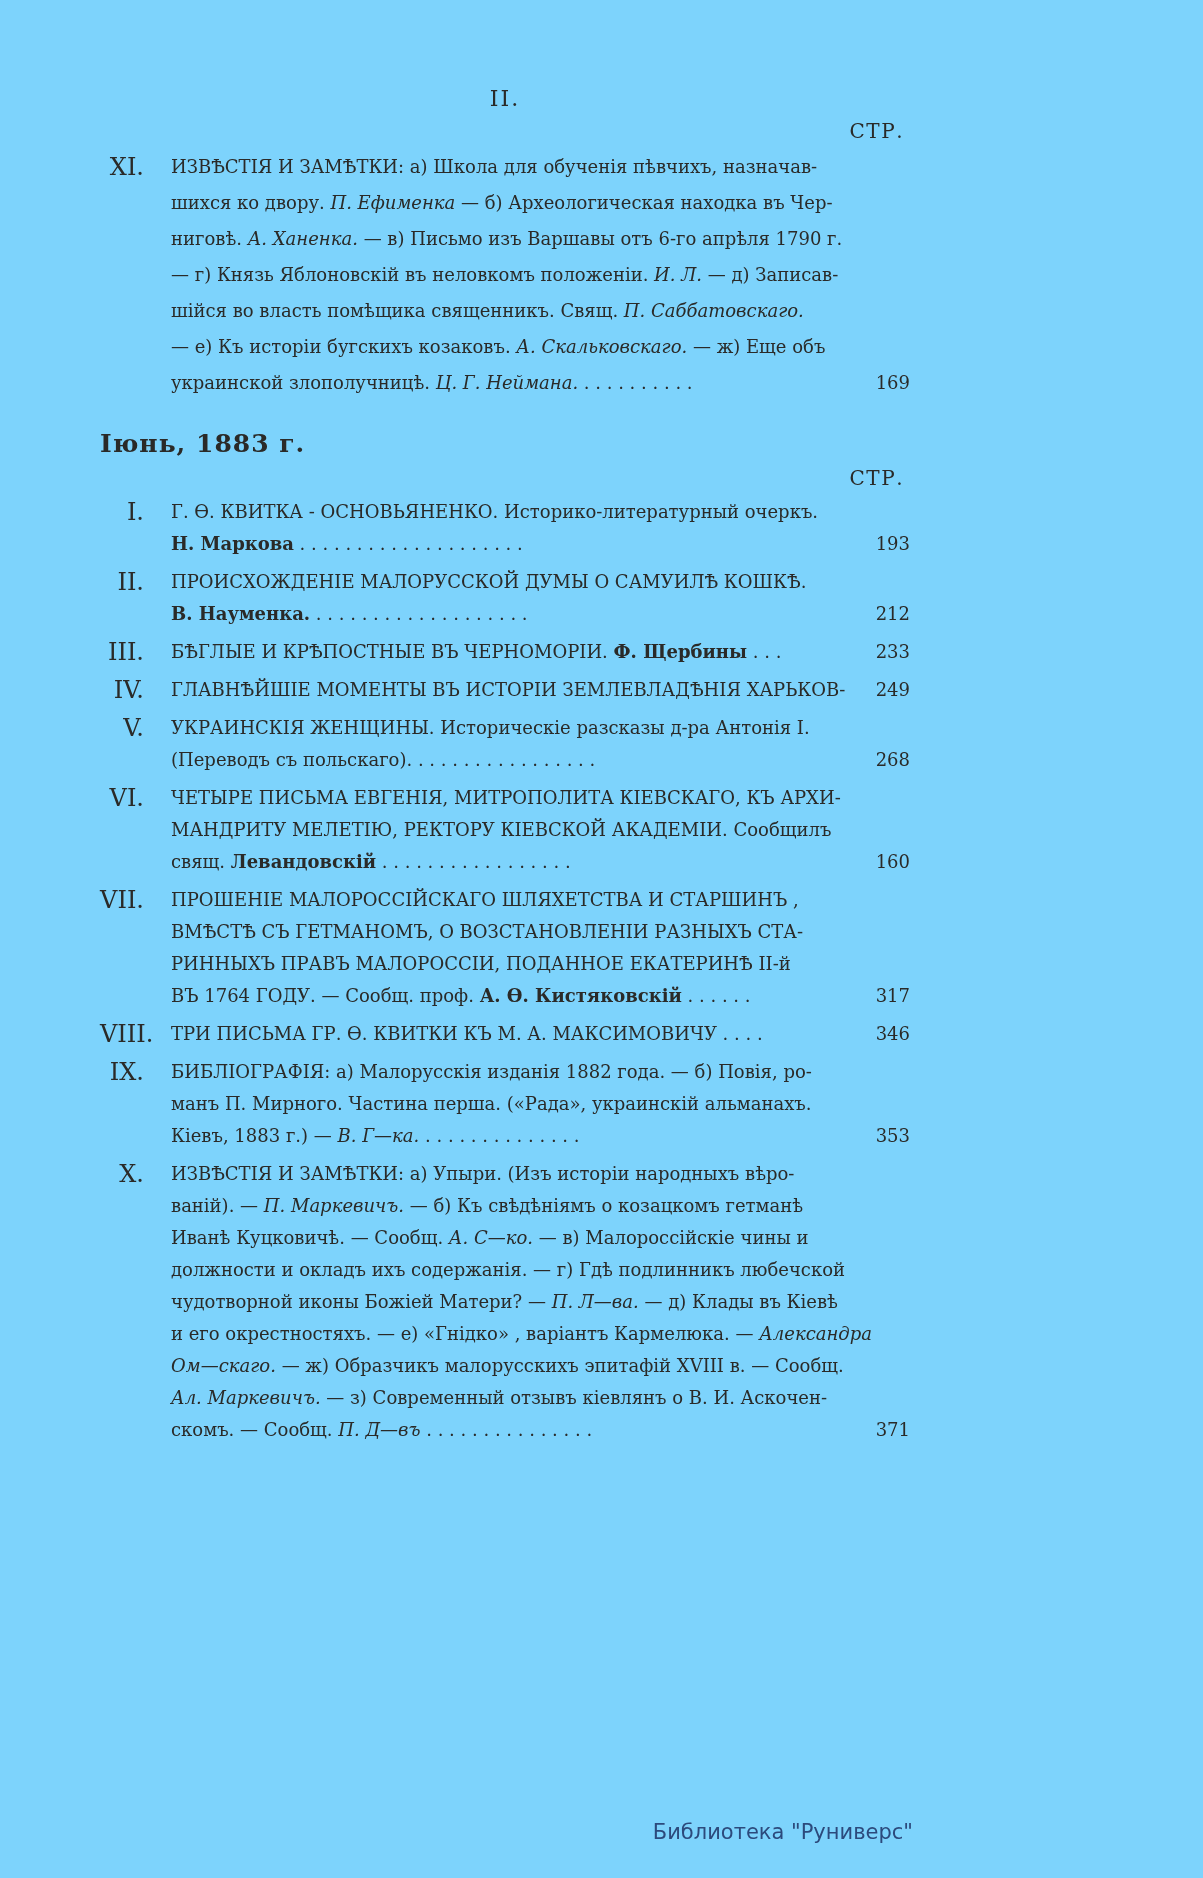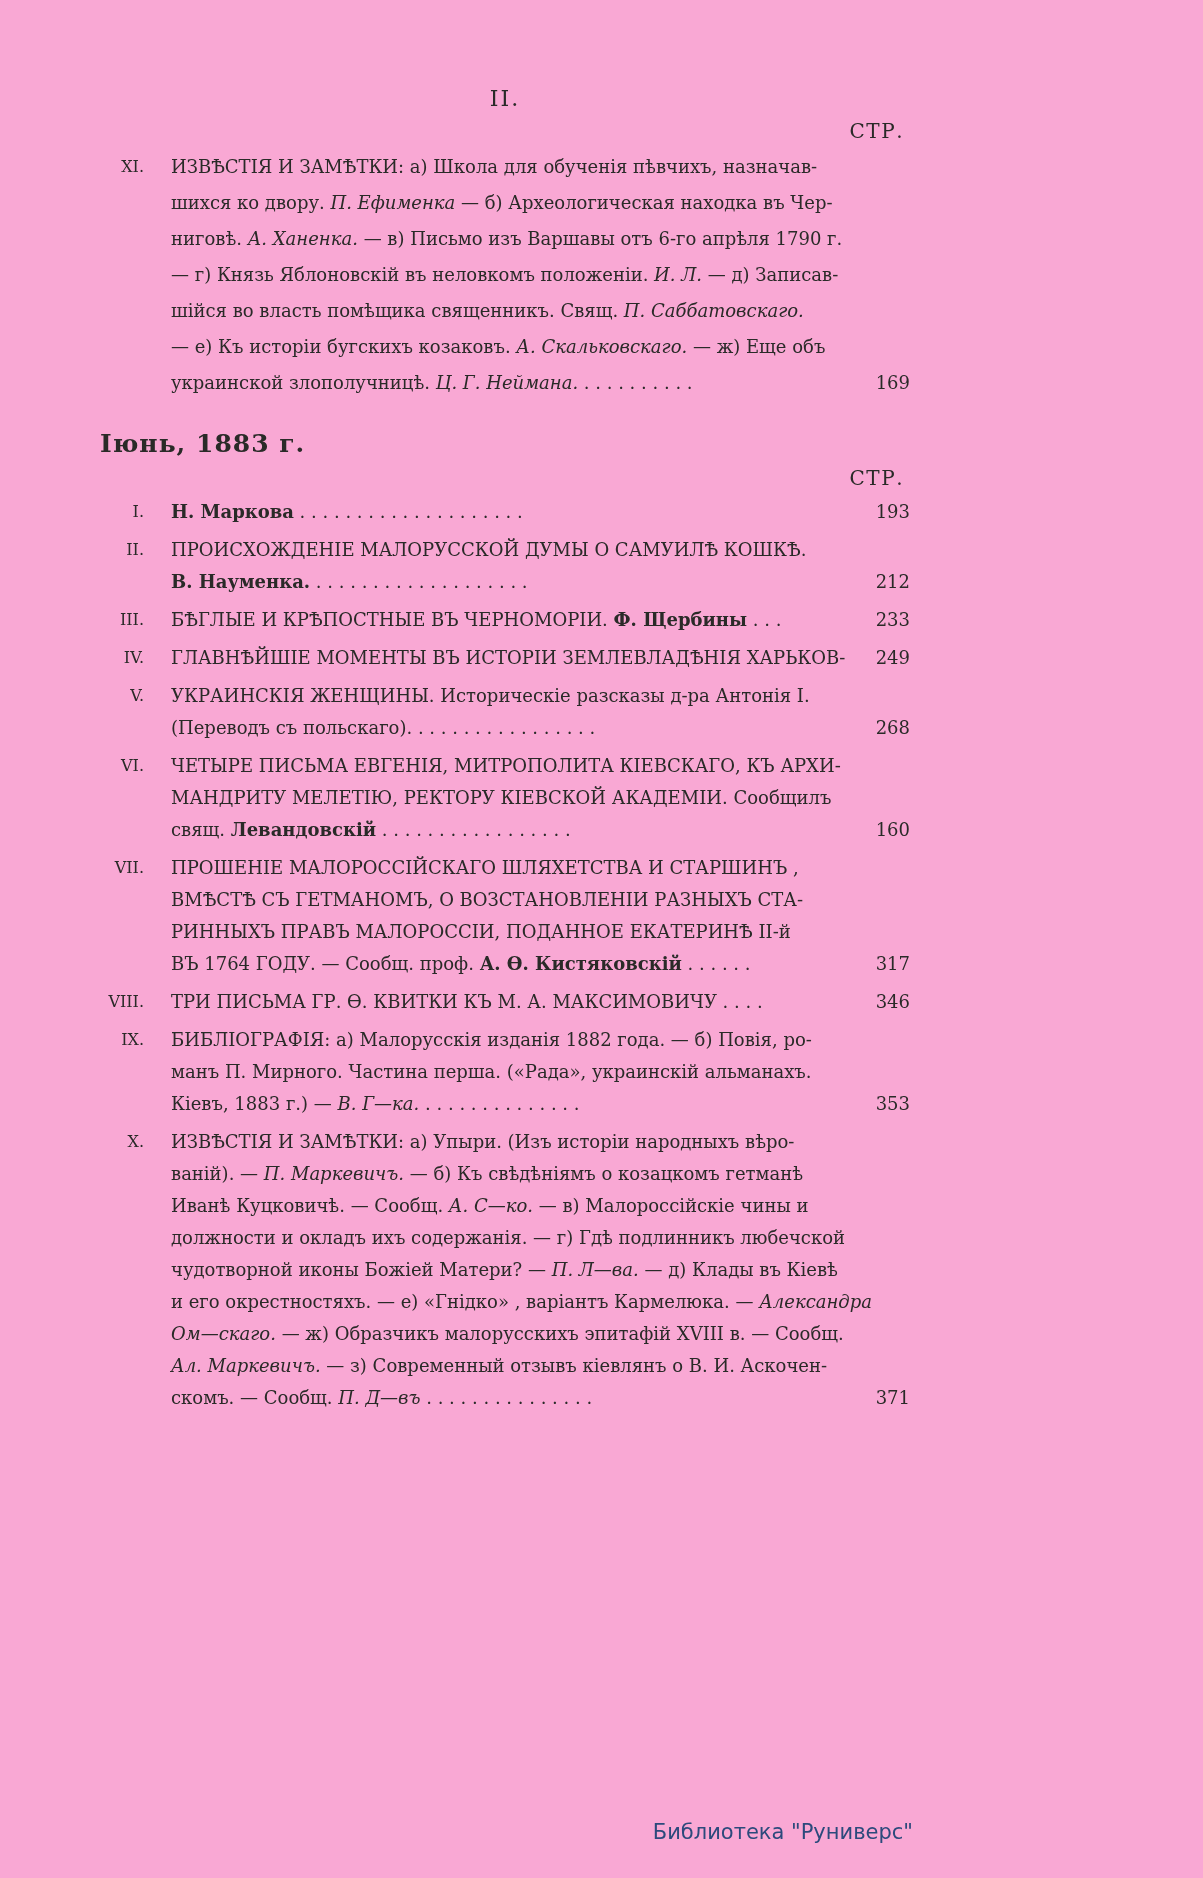--- a/index.html
+++ b/index.html
@@ -11,37 +11,37 @@
   .page-wrap{
     position:relative;width:1203px;height:1878px;
     background:#fcfbf9;color:#2a2a28;overflow:hidden;
   }
   .content{position:absolute;left:100px;top:86px;width:810px;}
   .folio{text-align:center;font-size:22px;letter-spacing:2px;}
   .str-row{text-align:right;font-size:20px;letter-spacing:1.5px;margin-top:8px;padding-right:6px;}
   .section-title{font-weight:bold;font-size:25px;letter-spacing:1px;margin-top:28px;margin-bottom:2px;}
   .entries{margin-top:6px;}
   .entry{display:flex;position:relative;padding-right:54px;margin:0 0 6px 0;}
-  .num{flex:none;width:44px;padding-right:9px;text-align:right;font-size:16px;line-height:32px;}
+  .num{flex:none;width:44px;padding-right:9px;text-align:right;font-size:24px;line-height:32px;}
   .ebody{flex:1;font-size:18px;line-height:32px;min-width:0;margin-left:18px;}
   .line{white-space:nowrap;}
   .pg{position:absolute;right:0;bottom:0;font-size:18px;line-height:32px;}
   .loose .num,.loose .ebody,.loose .pg{line-height:36px;}
   .it{font-style:italic;}
   .bd{font-weight:bold;}
   .watermark{
     position:absolute;right:290px;bottom:34px;
     font-family:"DejaVu Sans","Liberation Sans",sans-serif;
     font-size:21px;font-weight:normal;
   }
 </style>
 </head>
 <body>
 
-<div class="page-wrap" style="background: #f9a8d4; color: rgb(42, 42, 40);">
+<div class="page-wrap" style="background: #7dd3fc; color: rgb(42, 42, 40);">
   <div class="content">
     <div class="folio">II.</div>
     <div class="str-row">СТР.</div>
     <div class="entries loose" id="cont-entries">
         <div class="entry">
           <div class="num">XI.</div>
           <div class="ebody">
             <div class="line"><span>ИЗВѢСТІЯ И ЗАМѢТКИ: а) Школа для обученія пѣвчихъ, назначав-</span></div>
             <div class="line"><span>шихся ко двору. </span><span class="it">П. Ефименка</span><span> — б) Археологическая находка въ Чер-</span></div>
             <div class="line"><span>ниговѣ. </span><span class="it">А. Ханенка.</span><span> — в) Письмо изъ Варшавы отъ 6-го апрѣля 1790 г.</span></div>
@@ -52,20 +52,21 @@
           </div>
           <div class="pg">169</div>
         </div>
       </div>
     <div class="section-title">Іюнь, 1883 г.</div>
     <div class="str-row">СТР.</div>
     <div class="entries" id="toc-entries">
         <div class="entry">
           <div class="num">I.</div>
           <div class="ebody">
+            <div class="line"><span>Г. Ѳ. КВИТКА - ОСНОВЬЯНЕНКО. Историко-литературный очеркъ.</span></div>
             <div class="line"><span class="bd">Н. Маркова</span><span> . . . . . . . . . . . . . . . . . . . .</span></div>
           </div>
           <div class="pg">193</div>
         </div>
         <div class="entry">
           <div class="num">II.</div>
           <div class="ebody">
             <div class="line"><span>ПРОИСХОЖДЕНІЕ МАЛОРУССКОЙ ДУМЫ О САМУИЛѢ КОШКѢ.</span></div>
             <div class="line"><span class="bd">В. Науменка.</span><span> . . . . . . . . . . . . . . . . . . .</span></div>
           </div>

